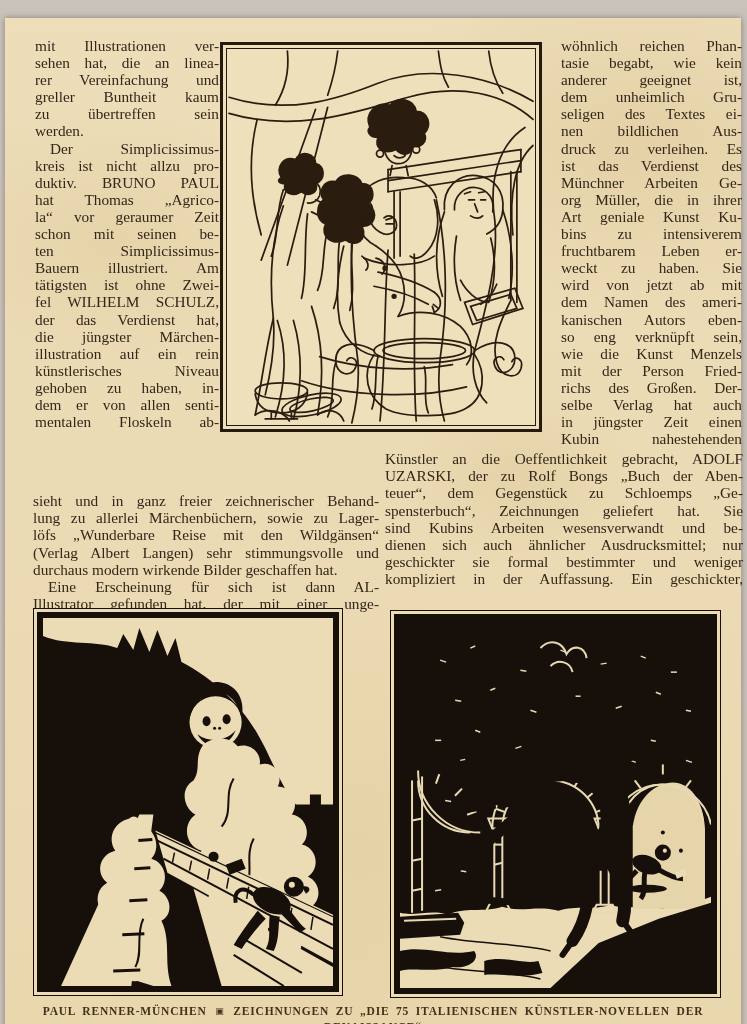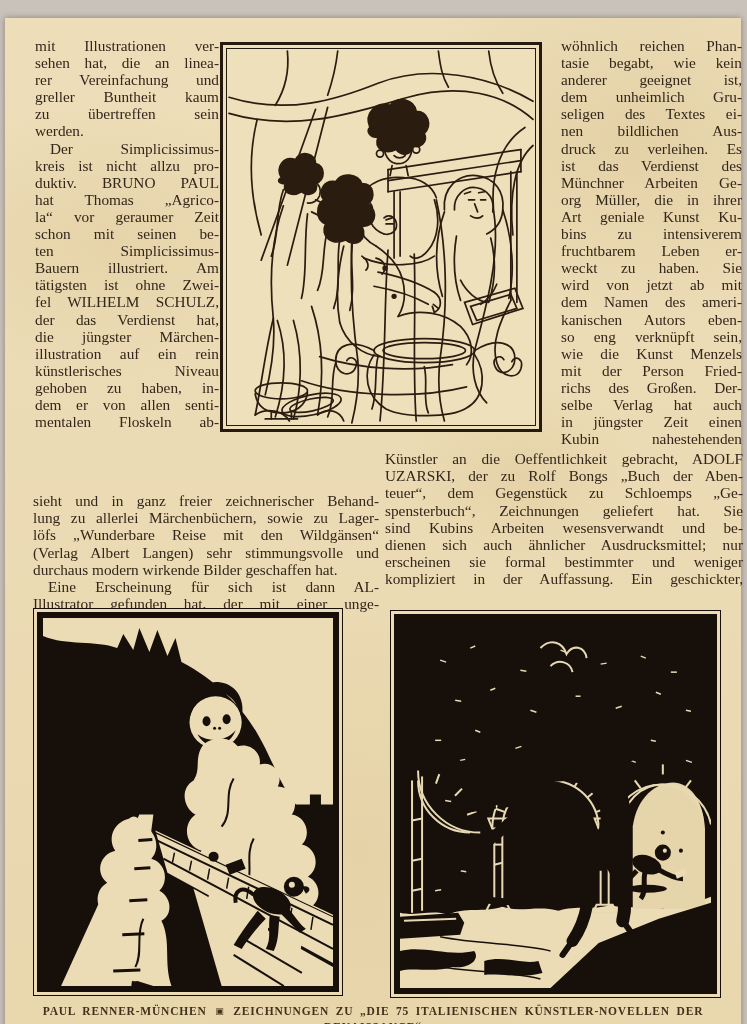--- a/index.html
+++ b/index.html
@@ -265,21 +265,21 @@
       <div class="tline indent">Eine Erscheinung für sich ist dann AL-</div>
       <div class="tline">Illustrator gefunden hat, der mit einer unge-</div>
     </div>
   <div class="ncol wcol" style="left:380px;top:432px;width:358px;">
       <div class="tline">Künstler an die Oeffentlichkeit gebracht, ADOLF</div>
       <div class="tline">UZARSKI, der zu Rolf Bongs „Buch der Aben-</div>
       <div class="tline">teuer“, dem Gegenstück zu Schloemps „Ge-</div>
       <div class="tline">spensterbuch“, Zeichnungen geliefert hat.  Sie</div>
       <div class="tline">sind Kubins Arbeiten wesensverwandt und be-</div>
       <div class="tline">dienen sich auch ähnlicher Ausdrucksmittel; nur</div>
-      <div class="tline">erscheinen sie formal bestimmter und weniger</div>
+      <div class="tline">geschickter sie formal bestimmter und weniger</div>
       <div class="tline">kompliziert in der Auffassung. Ein geschickter,</div>
     </div>
 
   <div class="woodcut" style="left:28px;top:590px;width:310px;height:388px;">
     <div class="inframe">
       <svg viewBox="0 0 289 367" width="100%" height="100%" preserveAspectRatio="none">
         <rect x="0" y="0" width="289" height="367" fill="#17100a"></rect>
 
         <path d="M0,0 L289,0 L289,186 L277,186 L277,176 L266,176 L266,186 L252,186
           C238,170 228,140 214,116 C198,88 172,62 138,44

